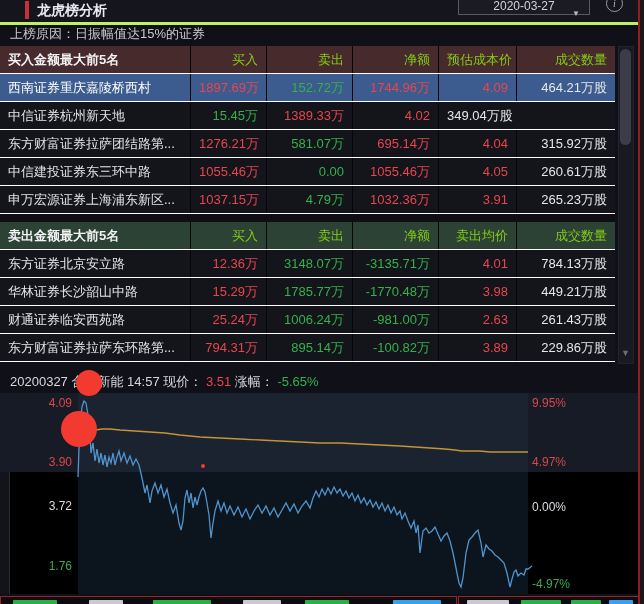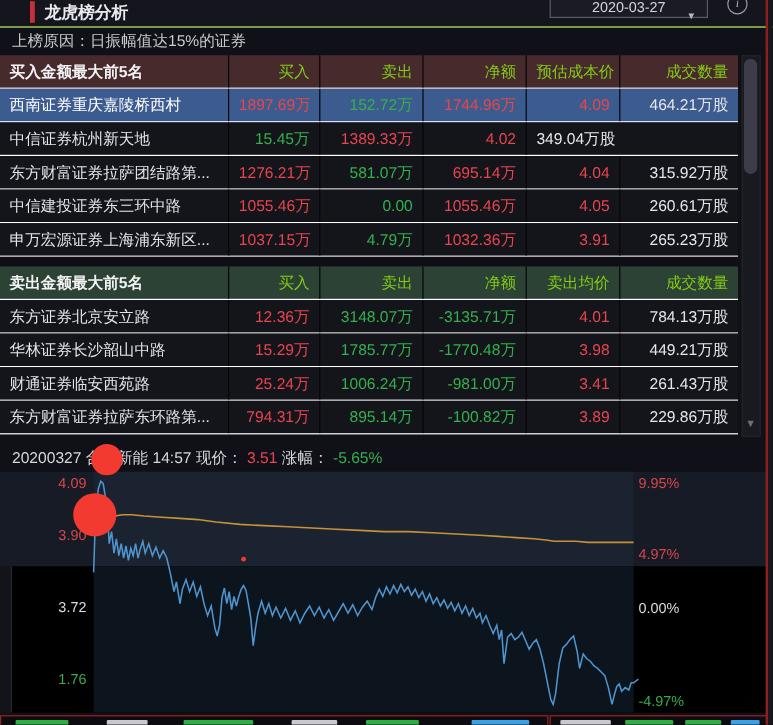--- a/index.html
+++ b/index.html
@@ -1,20 +1,20 @@
 <!DOCTYPE html>
 <html><head>
 <meta charset="utf-8">
 <style>
   html,body{margin:0;padding:0;background:#0c0c12;}
   .app{position:relative;width:644px;height:604px;overflow:hidden;background:#101018;
        font-family:"Liberation Sans","DejaVu Sans",sans-serif;-webkit-font-smoothing:antialiased;}
 
   
-  .titlebar{position:absolute;left:0;top:0;width:644px;height:22px;background:#15151d;border-bottom:1px solid #bef264;}
+  .titlebar{position:absolute;left:0;top:0;width:644px;height:22px;background:#15151d;border-bottom:3px solid #bef264;}
   .accent{position:absolute;left:25px;top:1px;width:4px;height:18px;background:#c5303a;}
   .title{position:absolute;left:37px;top:1px;font-size:14px;font-weight:bold;color:#e9e9ee;line-height:19px;}
   .datebox{position:absolute;left:458px;top:-6px;width:130px;height:19px;border:1px solid #5a5a66;background:#1b1b24;
            color:#d3d3db;font-size:12px;text-align:center;line-height:22px;}
   .datecaret{position:absolute;right:9px;top:8px;font-size:8px;color:#b9b9c2;}
   .infoicon{position:absolute;left:606px;top:-5px;width:15px;height:15px;border:1px solid #9a9aa6;border-radius:50%;
             color:#b9b9c4;font-size:10px;text-align:center;line-height:15px;font-family:"Liberation Serif",serif;font-style:italic;}
 
   
   .subtitle{position:absolute;left:10px;top:24px;height:20px;line-height:20px;font-size:13px;color:#c7c7ce;}
@@ -159,21 +159,21 @@
           <div class="c green">1785.77万</div>
           <div class="c green">-1770.48万</div>
           <div class="c red">3.98</div>
           <div class="c white">449.21万股</div>
         </div>
         <div class="trow">
           <div class="c ">财通证券临安西苑路</div>
           <div class="c red">25.24万</div>
           <div class="c green">1006.24万</div>
           <div class="c green">-981.00万</div>
-          <div class="c red">3.41</div>
+          <div class="c red">2.63</div>
           <div class="c white">261.43万股</div>
         </div>
         <div class="trow">
           <div class="c ">东方财富证券拉萨东环路第...</div>
           <div class="c red">794.31万</div>
           <div class="c green">895.14万</div>
           <div class="c green">-100.82万</div>
           <div class="c red">3.89</div>
           <div class="c white">229.86万股</div>
         </div>
@@ -202,21 +202,21 @@
       <rect x="10" y="79" width="630" height="122" fill="#000000"></rect>
       <rect x="78" y="79" width="450" height="122" fill="#0c141e"></rect>
       <line x1="9.5" y1="79" x2="9.5" y2="201" stroke="#2a2a32" stroke-width="1"></line>
       <g id="chart-lines">
           <polyline points="78,84 79,55 80,30 82,14 84,8 86,10 88,22 90,42 91,60 93,50 95,68 97,56 99,70 101,60 103,72 105,62 107,74 109,64 111,70 113,60 115,72 117,64 119,58 121,68 124,60 127,70 130,63 133,72 136,66 139,72 142,85 145,100 147,92 150,110 152,98 155,90 158,100 161,92 164,104 167,96 170,110 173,120 176,112 179,130 181,137 183,128 185,105 187,97 189,110 191,100 193,115 195,104 197,112 199,104 201,98 203,95 205,99 207,110 209,122 211,145 213,130 215,118 218,108 221,118 224,110 227,120 230,113 234,122 238,114 242,124 246,116 250,126 254,118 258,112 262,120 266,113 270,122 274,115 278,124 282,117 286,110 290,118 294,111 298,120 302,113 306,108 310,115 313,105 316,98 319,104 322,96 325,102 328,95 331,101 334,94 337,100 340,96 343,103 346,98 349,105 352,100 355,108 358,102 361,110 364,105 367,112 370,107 373,114 376,109 379,116 382,110 385,118 388,112 391,120 394,114 397,122 400,118 402,126 405,120 408,128 411,135 414,128 416,140 418,132 420,160 423,138 426,135 429,140 432,138 435,134 438,141 441,148 444,143 447,140 450,148 453,160 456,175 459,190 461,194 463,185 466,160 469,147 472,144 475,140 478,137 481,150 483,164 486,152 489,156 492,158 495,162 498,164 501,167 504,170 507,180 510,194 512,186 514,179 516,177 518,183 521,180 524,182 526,176 528,176 532,173" fill="none" stroke="#4f94cc" stroke-width="1.3"></polyline>
           <polyline points="84,45 90,40 96,37 102,36 110,36 120,37 135,38 150,39 165,40 180,42 200,44 220,45 240,46 260,47 280,48 300,49 320,50 340,50 360,51 380,52 400,53 415,54 430,55 445,56 455,57 462,58 470,58 480,58 490,59 500,59 510,59 520,59 528,59" fill="none" stroke="#c59336" stroke-width="1.3"></polyline>
         </g>
     </svg>
 
     <div class="axlbl axl-left lbl-red" style="top:25px">4.09</div>
-    <div class="axlbl axl-left lbl-red" style="top:68px">3.90</div>
+    <div class="axlbl axl-left lbl-red" style="top:84px">3.90</div>
     <div class="axlbl axl-left lbl-white" style="top:128px">3.72</div>
     <div class="axlbl axl-left lbl-green" style="top:188px">1.76</div>
     <div class="axlbl axl-right lbl-red" style="top:25px">9.95%</div>
     <div class="axlbl axl-right lbl-red" style="top:84px">4.97%</div>
     <div class="axlbl axl-right lbl-white" style="top:129px">0.00%</div>
     <div class="axlbl axl-right lbl-green" style="top:206px">-4.97%</div>
 
     <div id="chart-markers">
         <div class="sig-circle" style="left: 76px; top: -2px; height: 26px; width: 26px;"></div>
         <div class="sig-circle" style="left: 61px; top: 39px; height: 36px; width: 36px;"></div>

